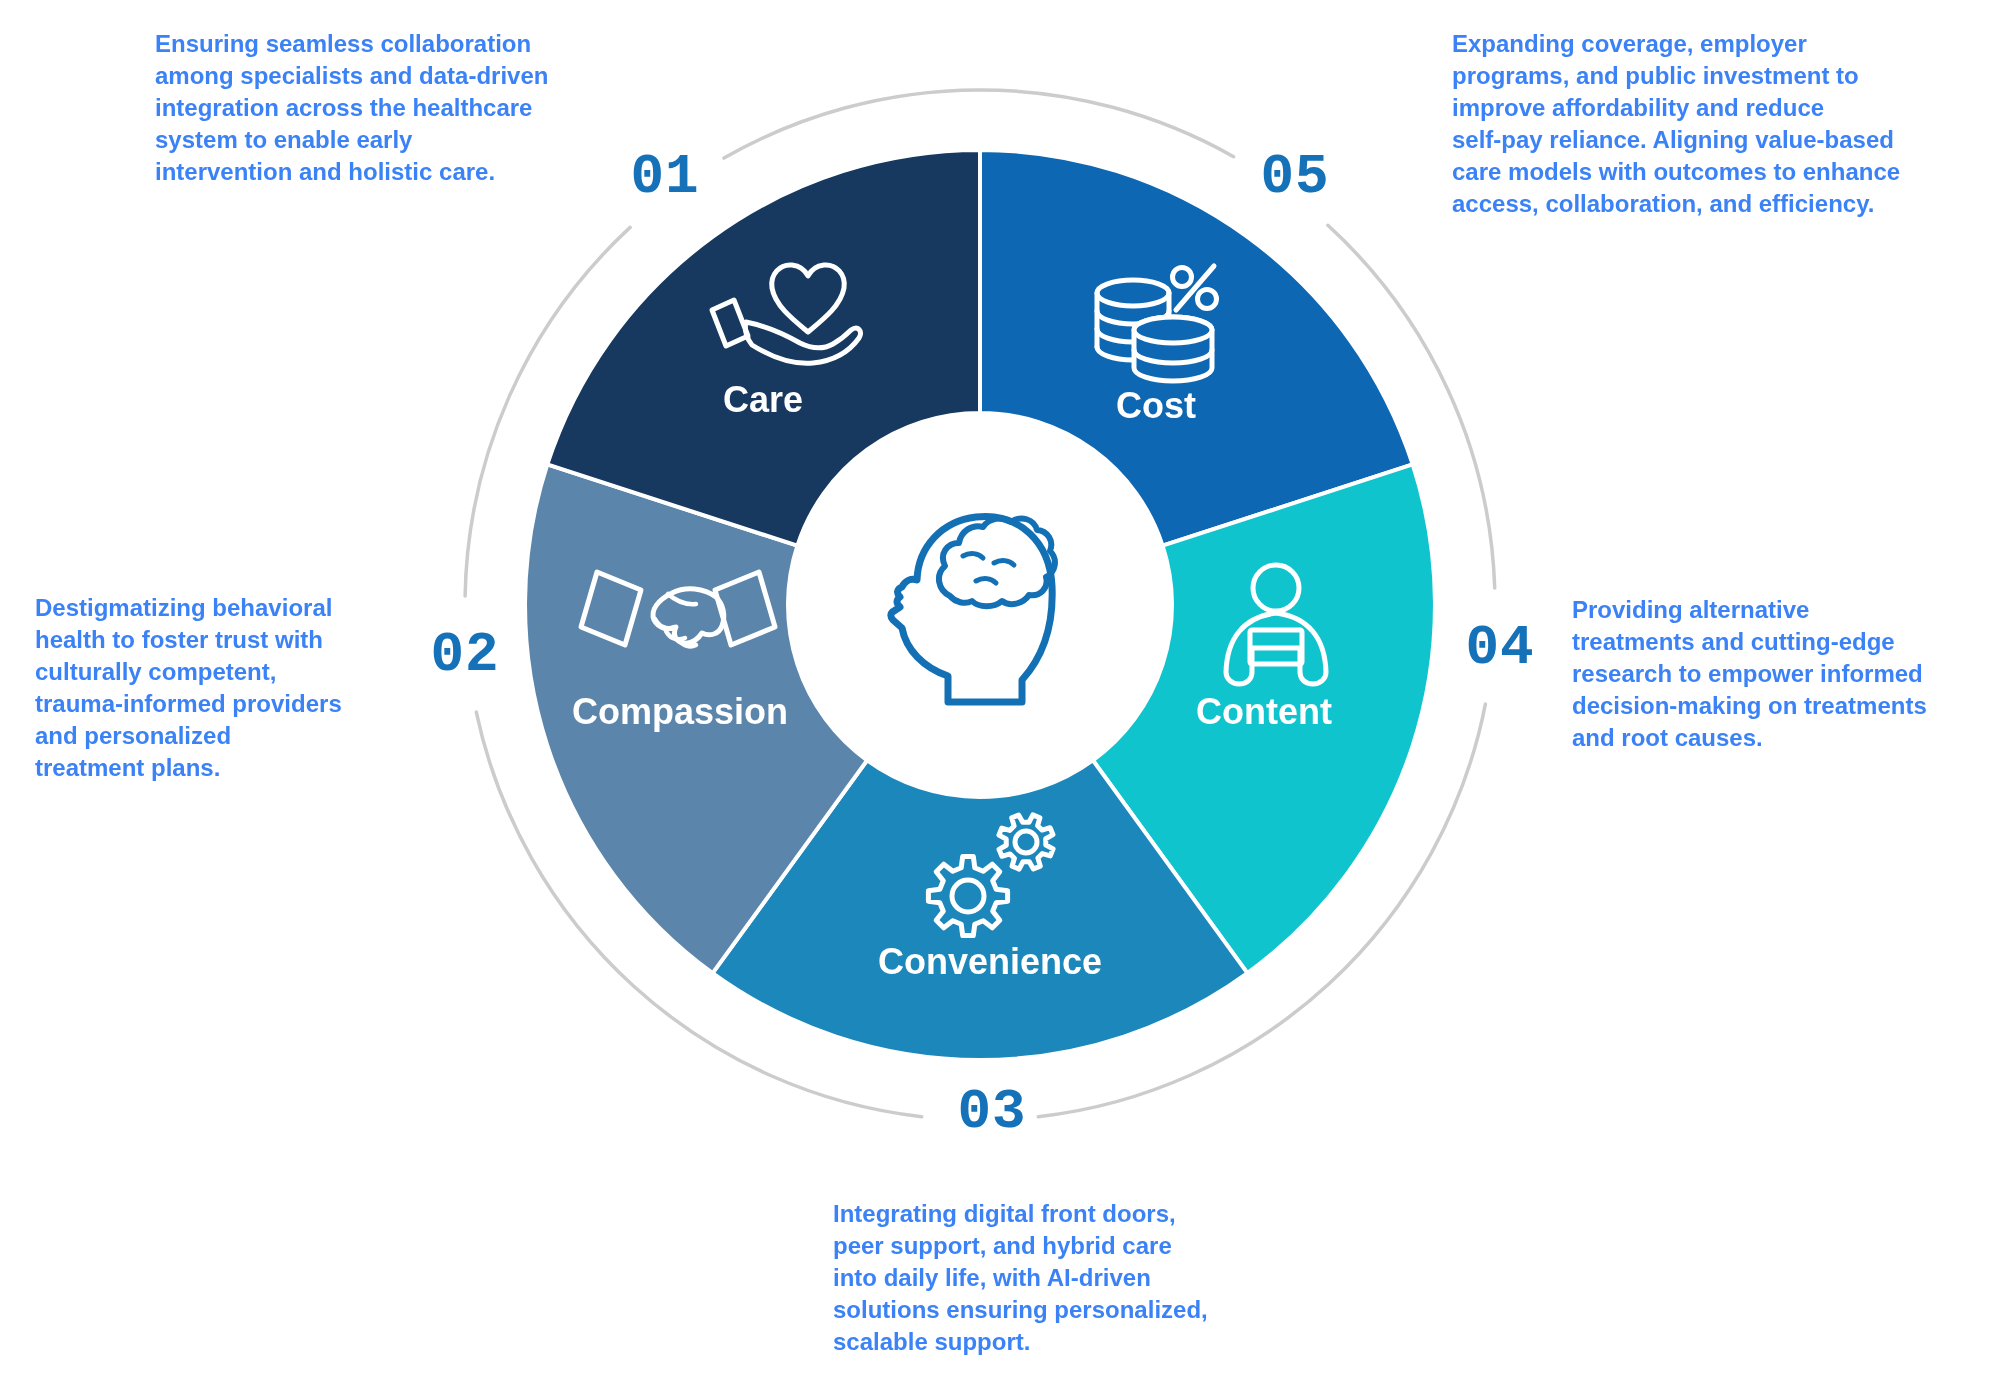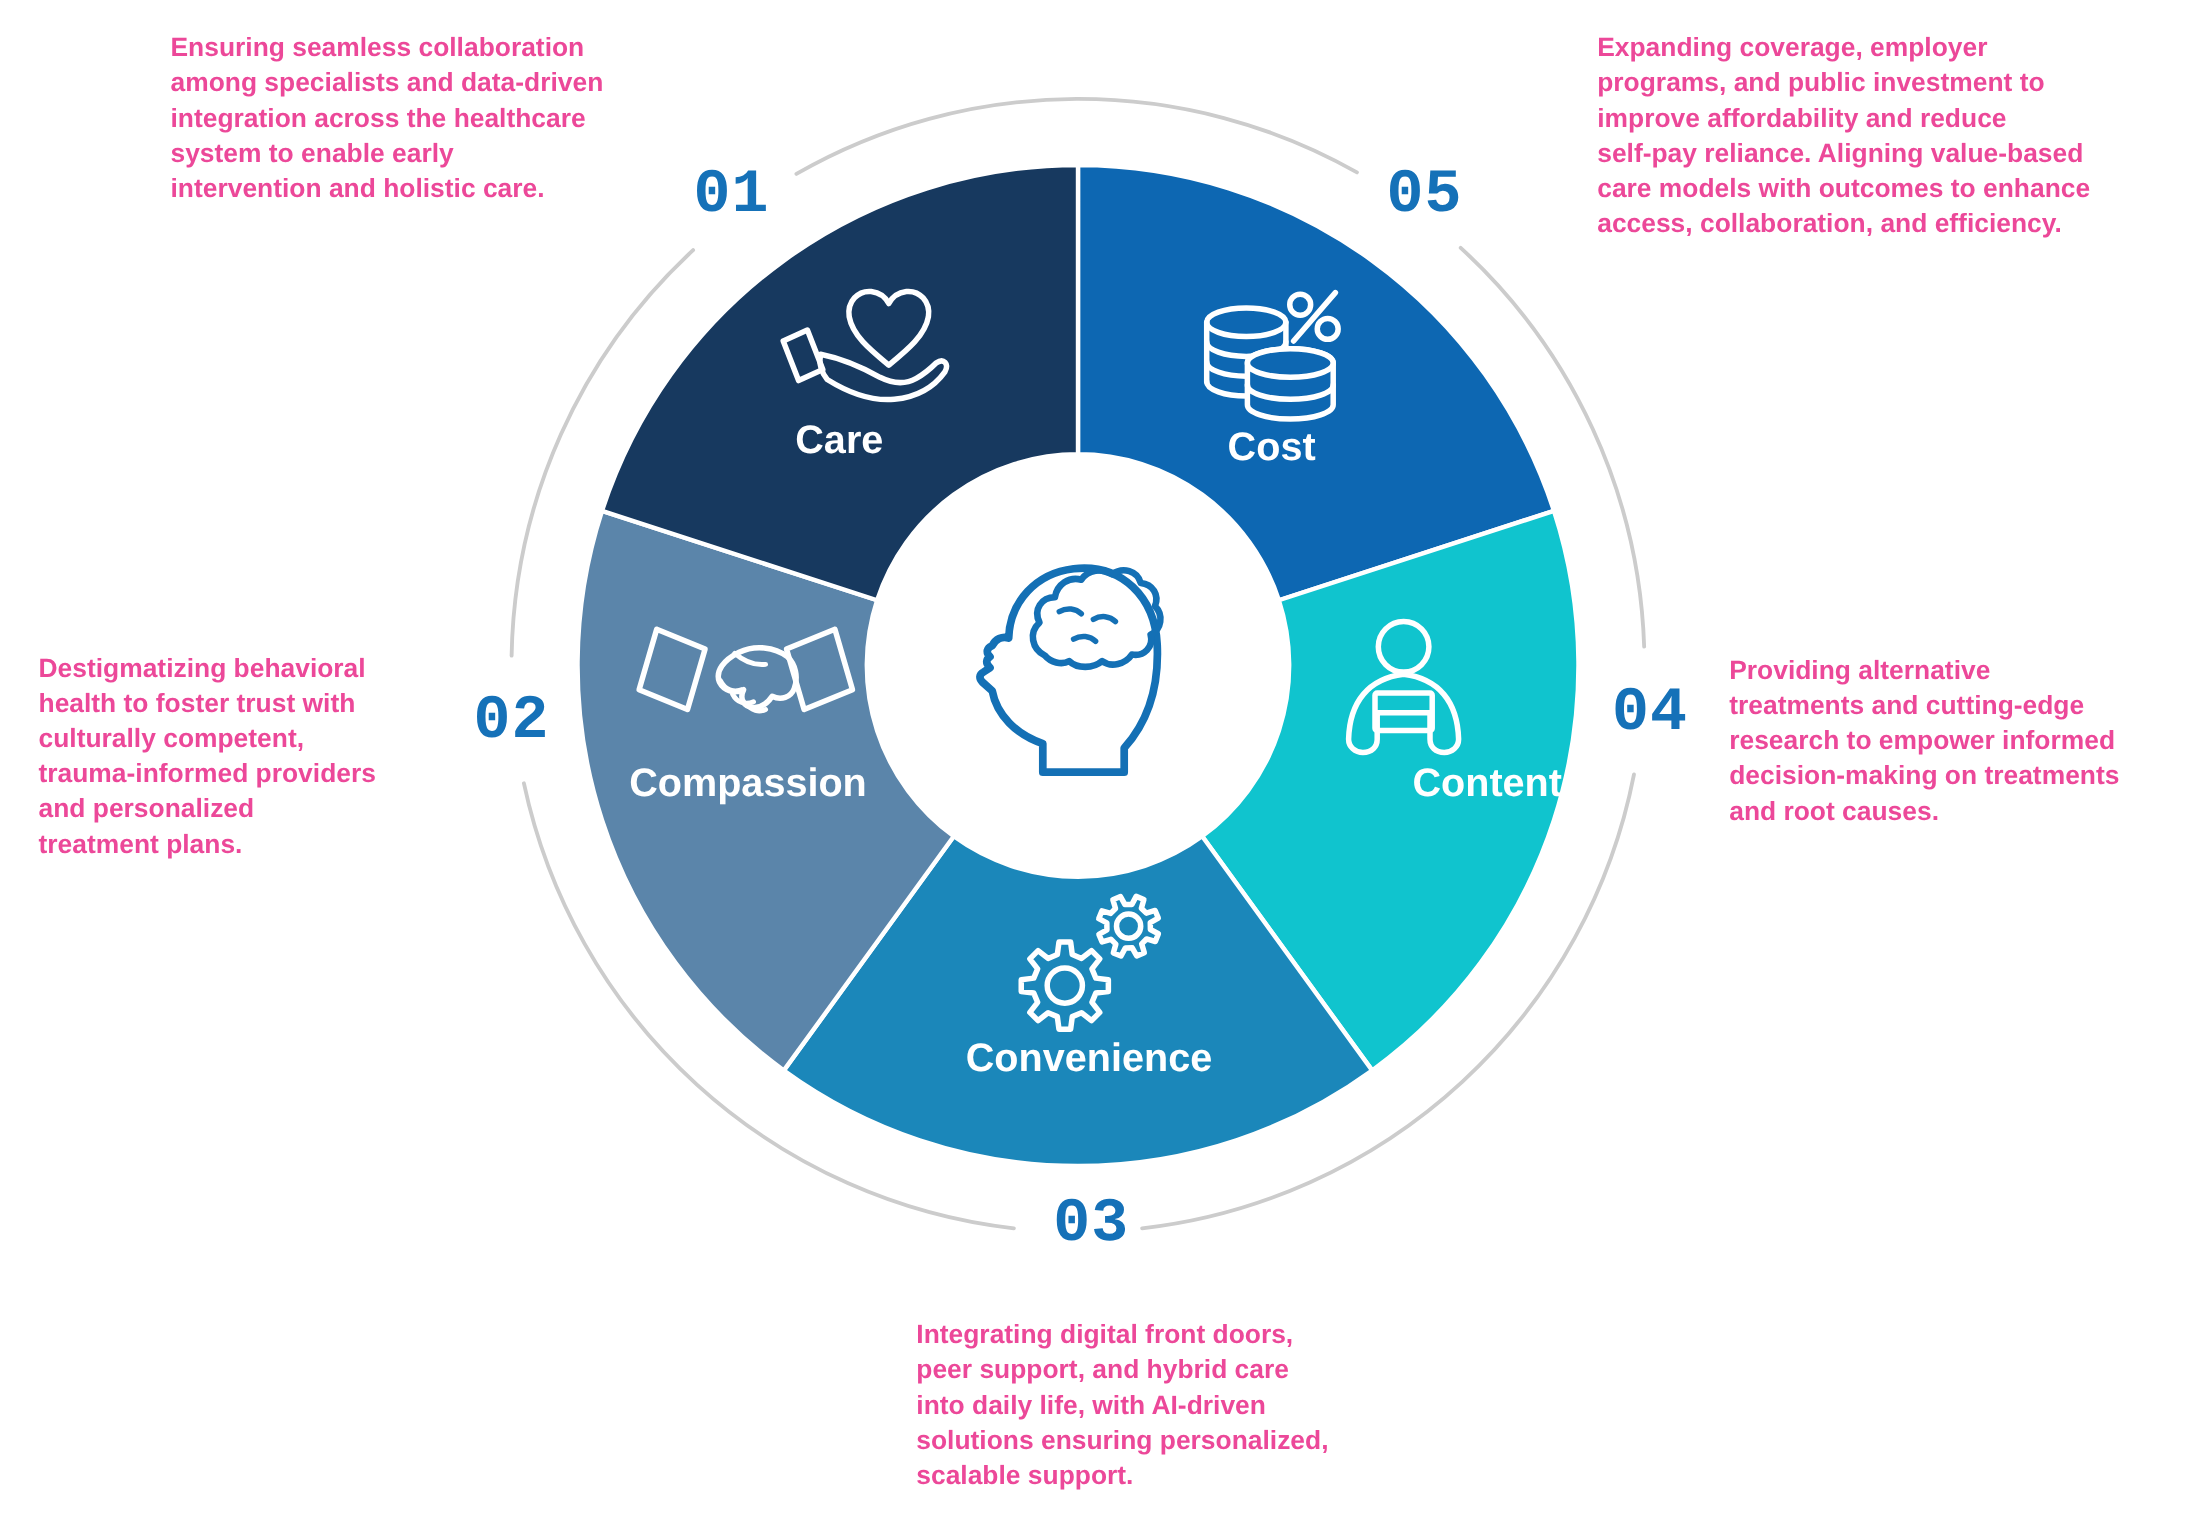--- a/index.html
+++ b/index.html
@@ -3,21 +3,21 @@
 <meta charset="utf-8">
 <style>
   html,body { margin:0; padding:0; background:#ffffff; }
   .stage {
     position:relative; width:2000px; height:1395px; background:#ffffff;
     font-family:"Liberation Sans", sans-serif; overflow:hidden;
   }
   .wheel { position:absolute; left:0; top:0; width:2000px; height:1395px; }
   .desc {
     position:absolute; font-size:24px; line-height:32px; font-weight:700;
-    color:#ec4899; white-space:pre-line;
+    color:#3b82f6; white-space:pre-line;
   }
   .num {
     position:absolute; transform:translate(-50%,-50%);
     font-size:56px; font-weight:700; color:#1571b8; letter-spacing:1px;font-family:Liberation Mono, monospace;
   }
   .seg-label {
     position:absolute; transform:translate(-50%,-50%);
     font-size:36px; font-weight:700; color:#ffffff; white-space:nowrap;
   }
 </style>
@@ -100,21 +100,21 @@
 
   <div class="num" style="left:665px; top:177px;">01</div>
   <div class="num" style="left:465px; top:655px;">02</div>
   <div class="num" style="left:992px; top:1112px;text-align:center;">03</div>
   <div class="num" style="left:1500px; top:648px;">04</div>
   <div class="num" style="left:1295px; top:177px;">05</div>
 
   <div class="seg-label" style="left:763px; top:400px;">Care</div>
   <div class="seg-label" style="left:680px; top:712px;">Compassion</div>
   <div class="seg-label" style="left:990px; top:962px;">Convenience</div>
-  <div class="seg-label" style="left:1352px; top:712px;">Content</div>
+  <div class="seg-label" style="left:1264px; top:712px;">Content</div>
   <div class="seg-label" style="left:1156px; top:406px;">Cost</div>
 
   <div class="desc" style="left:155px; top:28px; width:520px;">Ensuring seamless collaboration
 among specialists and data-driven
 integration across the healthcare
 system to enable early
 intervention and holistic care.</div>
   <div class="desc" style="left:35px; top:592px; width:420px;">Destigmatizing behavioral
 health to foster trust with
 culturally competent,

